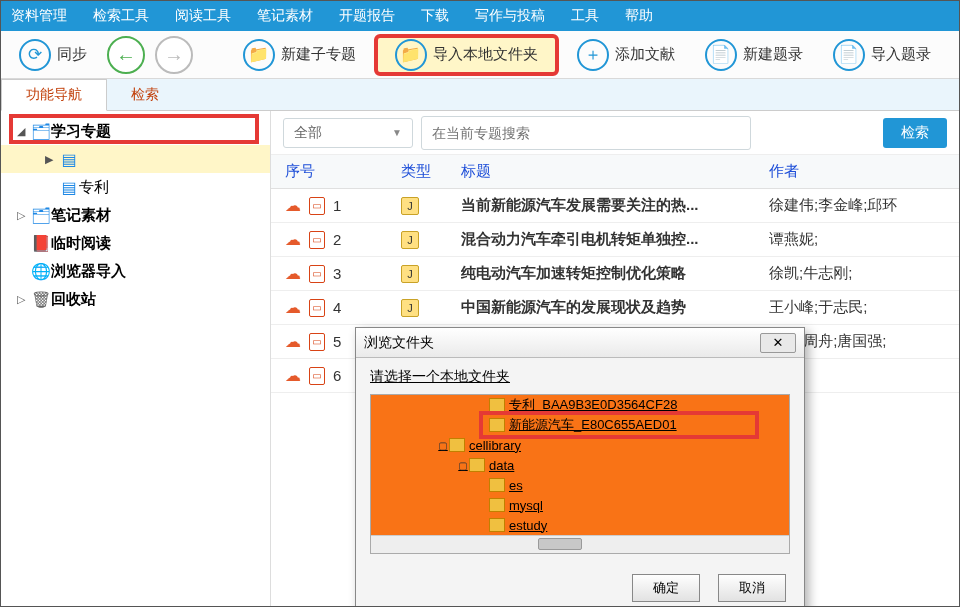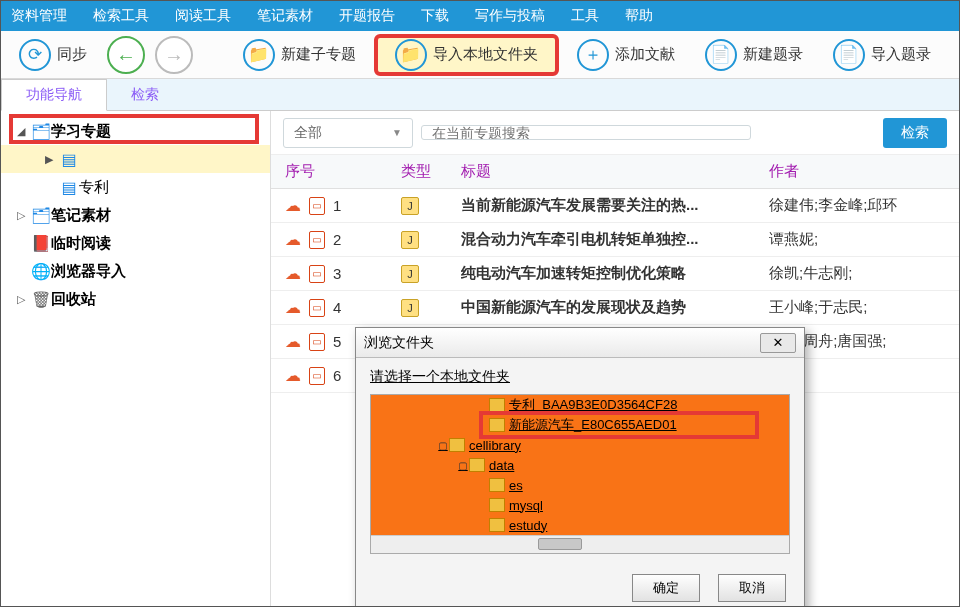--- a/index.html
+++ b/index.html
@@ -13,41 +13,41 @@
 .tbtn .circ { width: 32px; height: 32px; border: 2px solid #2196d6; border-radius: 50%; display: flex; align-items: center; justify-content: center; font-size: 17px; color: #2196d6; }
 .tbtn .circ.folder { color: #f0a020; }
 .navbtn { width: 38px; height: 38px; border: 2px solid #bbb; border-radius: 50%; display: flex; align-items: center; justify-content: center; font-size: 20px; cursor: pointer; background: #fff; }
 .navbtn.enabled { border-color: #4caf50; color: #4caf50; }
 .navbtn.disabled { color: #bbb; }
 
 .hl-red { outline: 4px solid #e53935; outline-offset: -2px; }
 .hl-box { background: #fff6c8; border: 1px solid #e6cb6a; border-radius: 4px; }
 
 .tabs-row { height: 32px; display: flex; align-items: flex-end; border-bottom: 1px solid #ccc; background: #eaf5fc; }
-.tab { padding: 6px 24px; font-size: 14px; cursor: pointer; color: #8b5cf6; }
+.tab { padding: 6px 24px; font-size: 14px; cursor: pointer; color: #c2410c; }
 .tab.active { background: #fff; border: 1px solid #ccc; border-bottom: 1px solid #fff; margin-bottom: -1px; }
 
 .main { display: flex; height: calc(607px - 30px - 48px - 32px); }
 .sidebar { width: 270px; border-right: 1px solid #ddd; padding: 6px 0; font-size: 15px; overflow: hidden; }
 .tree-item { display: flex; align-items: center; height: 28px; padding: 0 8px; cursor: pointer; }
 .tree-item.l1 { padding-left: 16px; }
 .tree-item.l2 { padding-left: 44px; }
 .tree-item .tw { width: 14px; font-size: 11px; color: #555; }
 .tree-item .ic { width: 20px; font-size: 16px; text-align: center; }
 .tree-item .lab { flex: 1; white-space: nowrap; }
 .tree-item.sel { background: #fff6c8; }
 .side-hl { position: absolute; left: 8px; top: 113px; width: 250px; height: 30px; border: 4px solid #e53935; pointer-events: none; }
 
 .content { flex: 1; display: flex; flex-direction: column; }
 .searchbar { height: 44px; display: flex; align-items: center; padding: 13px 12px; gap: 8px; border-bottom: 1px solid #eee; justify-content: flex-end; }
 .search-seg { width: 130px; height: 30px; border: 1px solid #cfd8dc; border-radius: 3px; display: flex; align-items: center; padding: 0 10px; font-size: 14px; color: #666; cursor: pointer; }
-.search-input { flex: 1; max-width: 330px; height: 15px; border: 1px solid #cfd8dc; border-radius: 3px; padding: 0 10px; font-size: 14px; color: #999; }
+.search-input { flex: 1; max-width: 330px; height: 34px; border: 1px solid #cfd8dc; border-radius: 3px; padding: 0 10px; font-size: 14px; color: #999; }
 .search-btn { height: 30px; padding: 0 18px; background: #2196d6; color: #fff; border: none; border-radius: 3px; font-size: 14px; cursor: pointer; margin-left: auto; }
 
-.grid-head { height: 34px; display: flex; align-items: center; background: #f7f9fa; border-bottom: 1px solid #e0e0e0; font-size: 15px; color: #a21caf; }
+.grid-head { height: 34px; display: flex; align-items: center; background: #f7f9fa; border-bottom: 1px solid #e0e0e0; font-size: 15px; color: #1d4ed8; }
 .grid-row { height: 34px; display: flex; align-items: center; border-bottom: 1px solid #eee; font-size: 15px; color: #333; }
 .c1 { width: 130px; padding-left: 14px; display: flex; align-items: center; gap: 8px; }
 .c2 { width: 60px; display: flex; align-items: center; }
 .c3 { flex: 1; padding-right: 10px; white-space: nowrap; overflow: hidden; text-overflow: ellipsis; }
 .c4 { width: 190px; white-space: nowrap; overflow: hidden; text-overflow: ellipsis; }
 .cloud-ic { color: #e55a2b; font-size: 16px; }
 .pg-ic { color: #d84315; border: 1px solid #d84315; width: 16px; height: 18px; display: inline-flex; align-items: center; justify-content: center; font-size: 10px; border-radius: 2px; }
 .j-ic { background: #ffe082; border: 1px solid #c9a227; width: 18px; height: 18px; display: inline-flex; align-items: center; justify-content: center; font-size: 11px; border-radius: 2px; color: #333; }
 
 .dialog { position: absolute; left: 354px; top: 326px; width: 450px; background: #f4f4f4; border: 1px solid #888; box-shadow: 4px 4px 10px rgba(0,0,0,0.3); }

